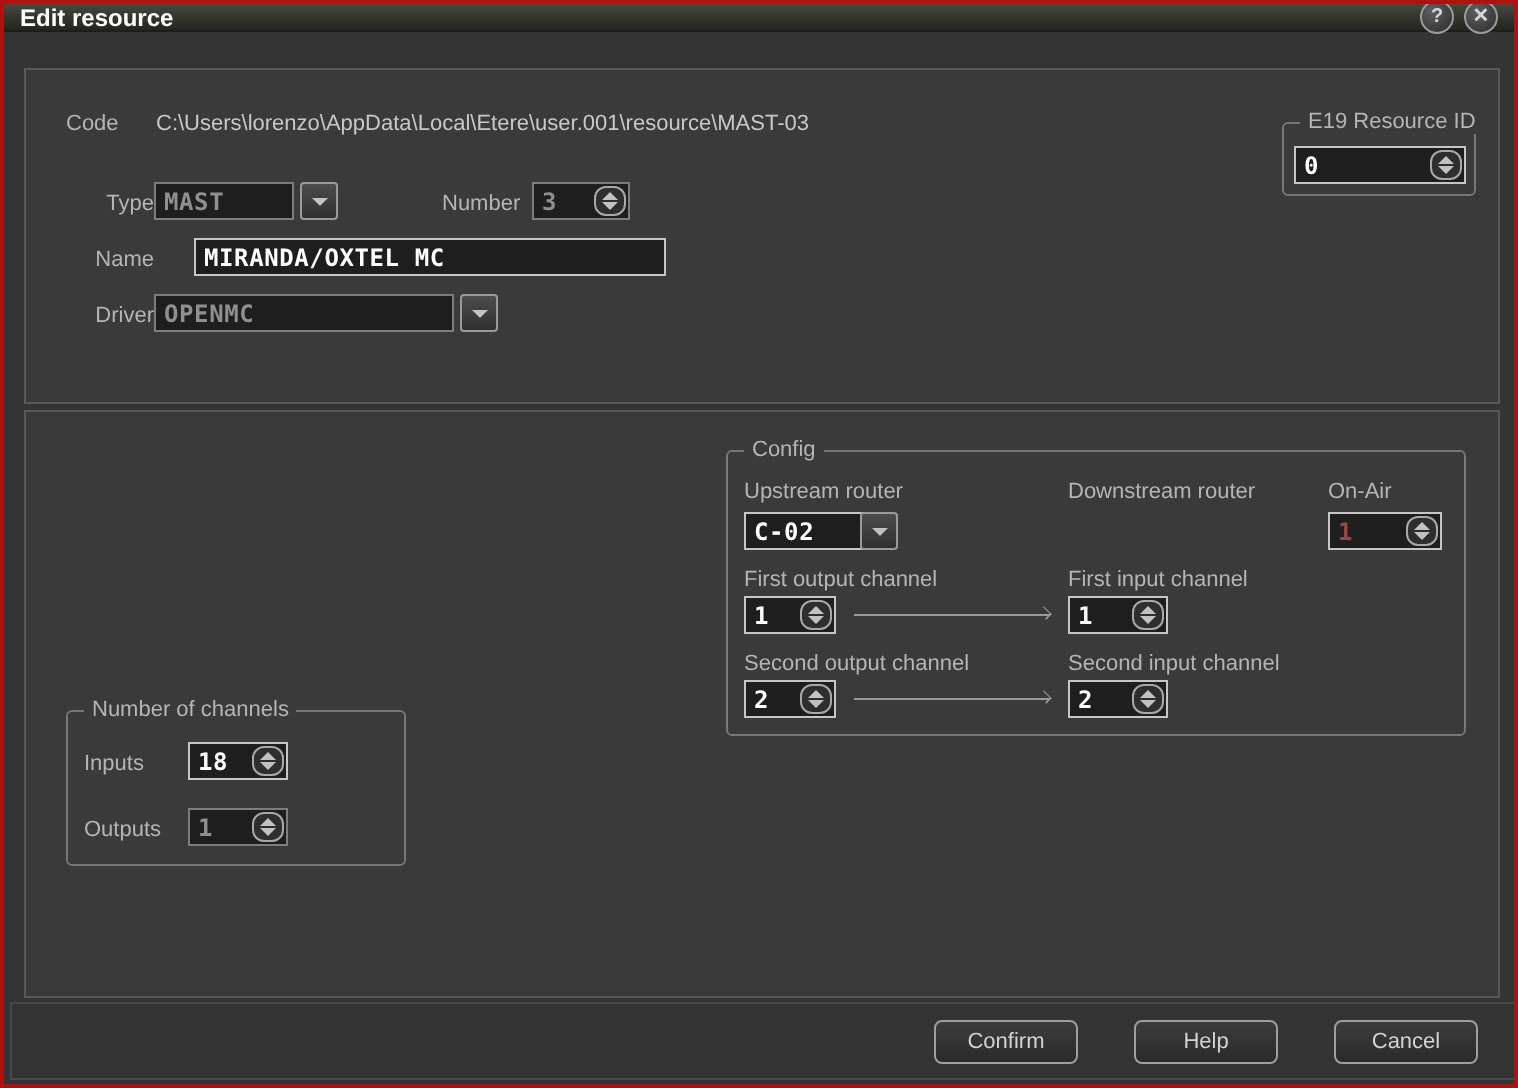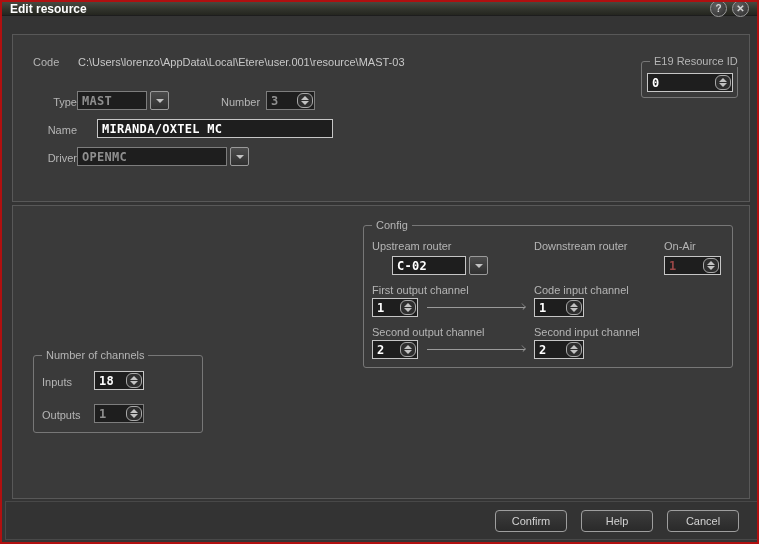--- a/index.html
+++ b/index.html
@@ -26,21 +26,21 @@
   }
   .panel {
     position:absolute; background:#3a3a3a; border:1px solid #585858;
   }
   .panel-top  { left:10px; top:32px;  width:738px; height:168px; }
   .panel-main { left:10px; top:203px; width:738px; height:294px; }
   .btnbar {
     position:absolute; left:3px; top:499px; width:753px; height:39px;
     background:#333333; border:1px solid #484848;
     display:flex; align-items:center; justify-content:flex-end;
-    gap:14px; padding-right:18px;
+    gap:28px; padding-right:18px;
   }
   .label { position:absolute; color:#b5b5b5; font-size:11px; white-space:nowrap; }
   .value-font { font-family:"DejaVu Sans Mono", monospace; font-weight:bold; font-size:12px; letter-spacing:0.3px; }
   .field {
     position:absolute; height:19px; background:#1e1e1e;
     display:flex; align-items:center; padding:0 4px; overflow:hidden;
   }
   .enabled  { border:1px solid #c6c6c6; color:#ffffff; }
   .disabled { border:1px solid #7d7d7d; color:#8f8f8f; }
   .spin-btns {
@@ -135,21 +135,21 @@
         </span>
     </div>
   </div>
 
   <div class="panel panel-main">
 
     <div class="groupbox" style="left:350px; top:19px; width:370px; height:143px;">
       <span class="gb-legend">Config</span>
 
       <div class="label" style="left:8px; top:14px;">Upstream router</div>
-      <div style="position:absolute; left:8px; top:30px; width:96px; height:19px;margin-left:20px;">
+      <div style="position:absolute; left:8px; top:30px; width:77px; height:19px;">
         <span class="field enabled value-font dd-text" style="width:74px;">C-02</span>
         <span class="dd-btn">
             <span class="tri-down"></span>
           </span>
       </div>
 
       <div class="label" style="left:170px; top:14px;">Downstream router</div>
 
       <div class="label" style="left:300px; top:14px;">On-Air</div>
       <div class="field enabled value-font" style="left:300px; top:30px; width:57px; position:absolute;">
@@ -164,21 +164,21 @@
       <div class="field enabled value-font" style="left:8px; top:72px; width:46px; position:absolute;">
         <span>1</span>
         <span class="spin-btns">
             <span class="tri-up"></span>
             <span class="tri-down"></span>
           </span>
       </div>
       <div class="connector" style="left:63px; top:81px; width:98px;">
           <span class="head"></span>
         </div>
-      <div class="label" style="left:170px; top:58px;">Code input channel</div>
+      <div class="label" style="left:170px; top:58px;">First input channel</div>
       <div class="field enabled value-font" style="left:170px; top:72px; width:50px; position:absolute;">
         <span>1</span>
         <span class="spin-btns">
             <span class="tri-up"></span>
             <span class="tri-down"></span>
           </span>
       </div>
 
       <div class="label" style="left:8px; top:100px;">Second output channel</div>
       <div class="field enabled value-font" style="left:8px; top:114px; width:46px; position:absolute;">

